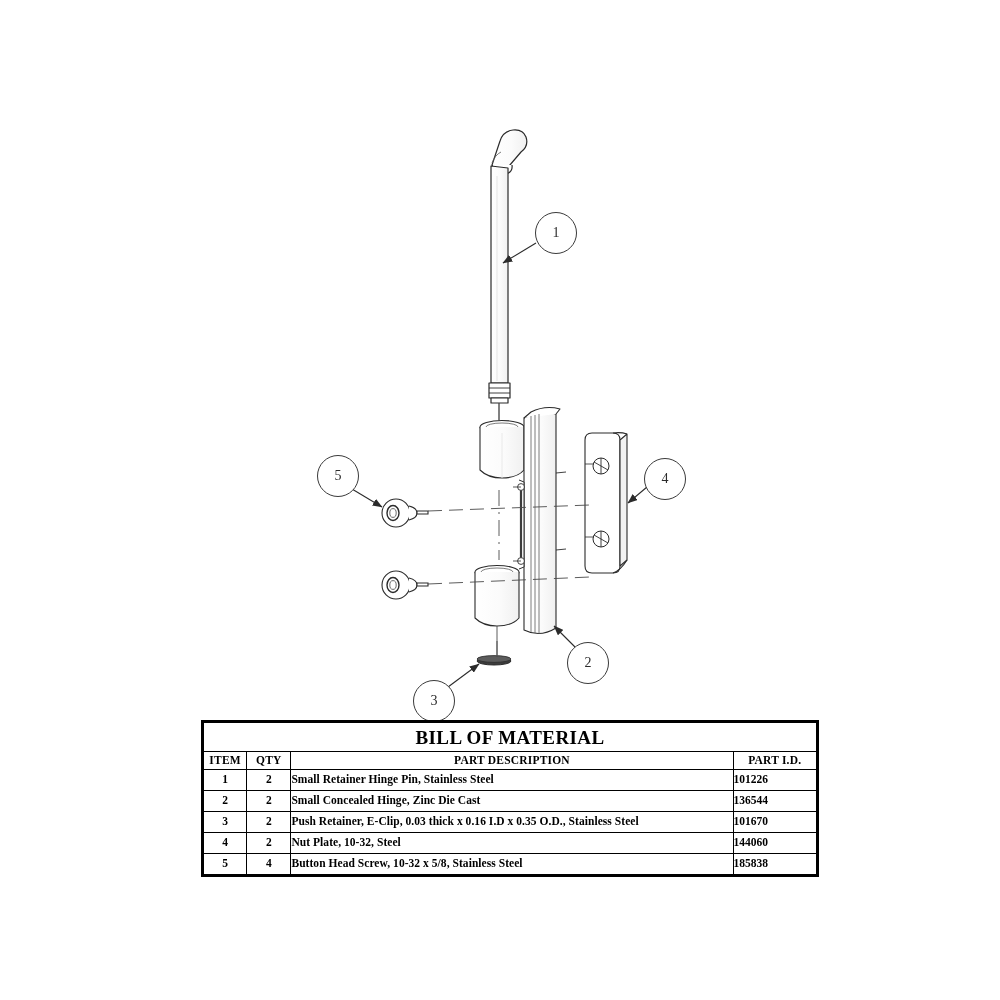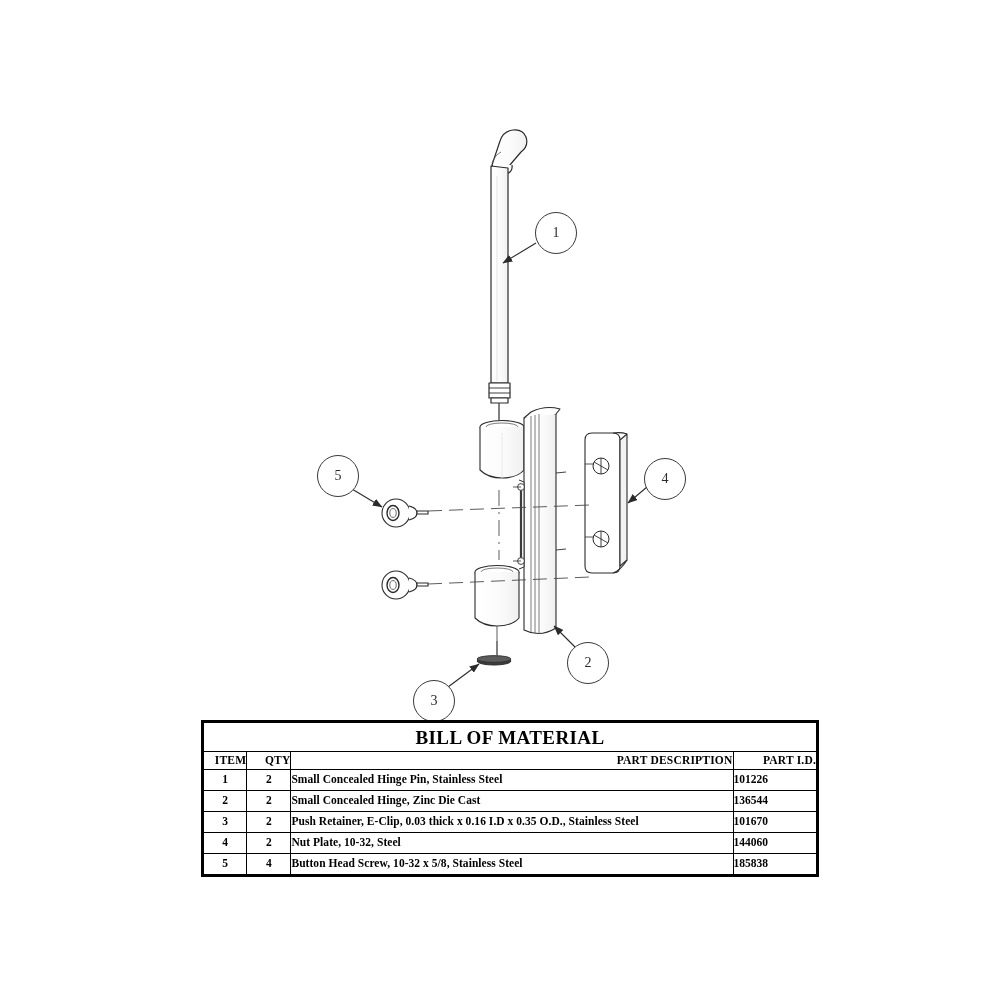--- a/index.html
+++ b/index.html
@@ -57,21 +57,21 @@
     letter-spacing: 0.4px;
     height: 28px;
     vertical-align: middle;
   }
   .col-item   { width: 44px; }
   .col-qty    { width: 44px; }
   .col-desc   { width: 440px; }
   .col-pid    { width: 84px; }
 
   .hdr td {
-    text-align: right;
+    text-align: center;
     font-size: 11.5px;
     height: 17px;
     vertical-align: middle;
     letter-spacing: 0.2px;
   }
   .row td {
     height: 20px;
     font-size: 11.5px;
     vertical-align: middle;
   }
@@ -252,21 +252,21 @@
       </tr>
       <tr class="hdr">
         <td>ITEM</td>
         <td>QTY</td>
         <td>PART  DESCRIPTION</td>
         <td>PART I.D.</td>
       </tr>
       <tr class="row">
         <td class="c-center">1</td>
         <td class="c-center">2</td>
-        <td class="c-desc">Small Concealed Hinge Pin, Stainless Steel</td>
+        <td class="c-desc">Small Retainer Hinge Pin, Stainless Steel</td>
         <td class="c-pid">101226</td>
       </tr>
       <tr class="row">
         <td class="c-center">2</td>
         <td class="c-center">2</td>
         <td class="c-desc">Small Concealed Hinge, Zinc Die Cast</td>
         <td class="c-pid">136544</td>
       </tr>
       <tr class="row">
         <td class="c-center">3</td>

